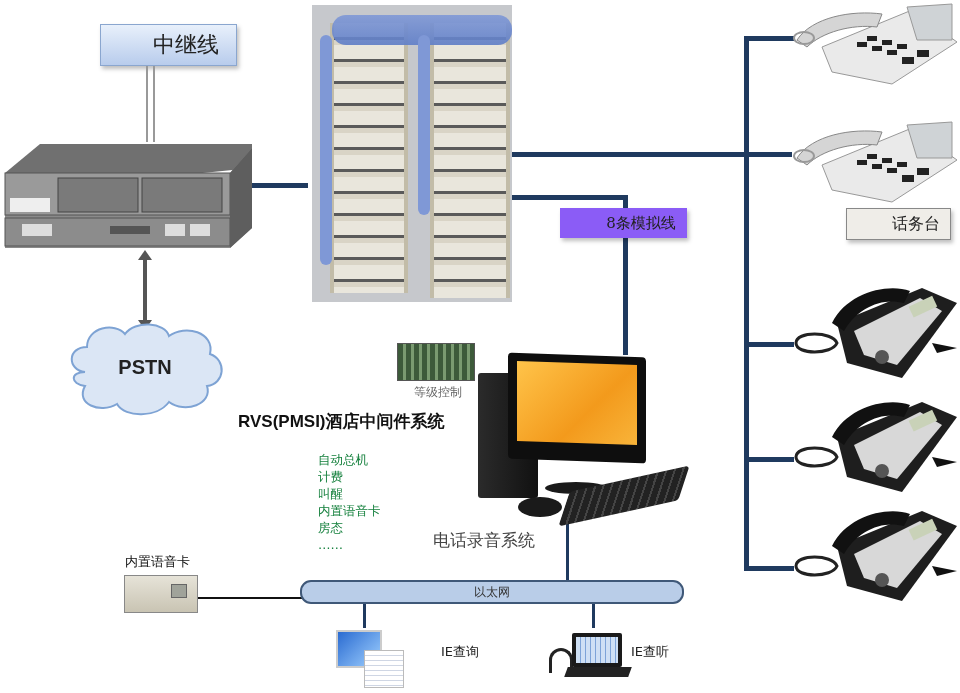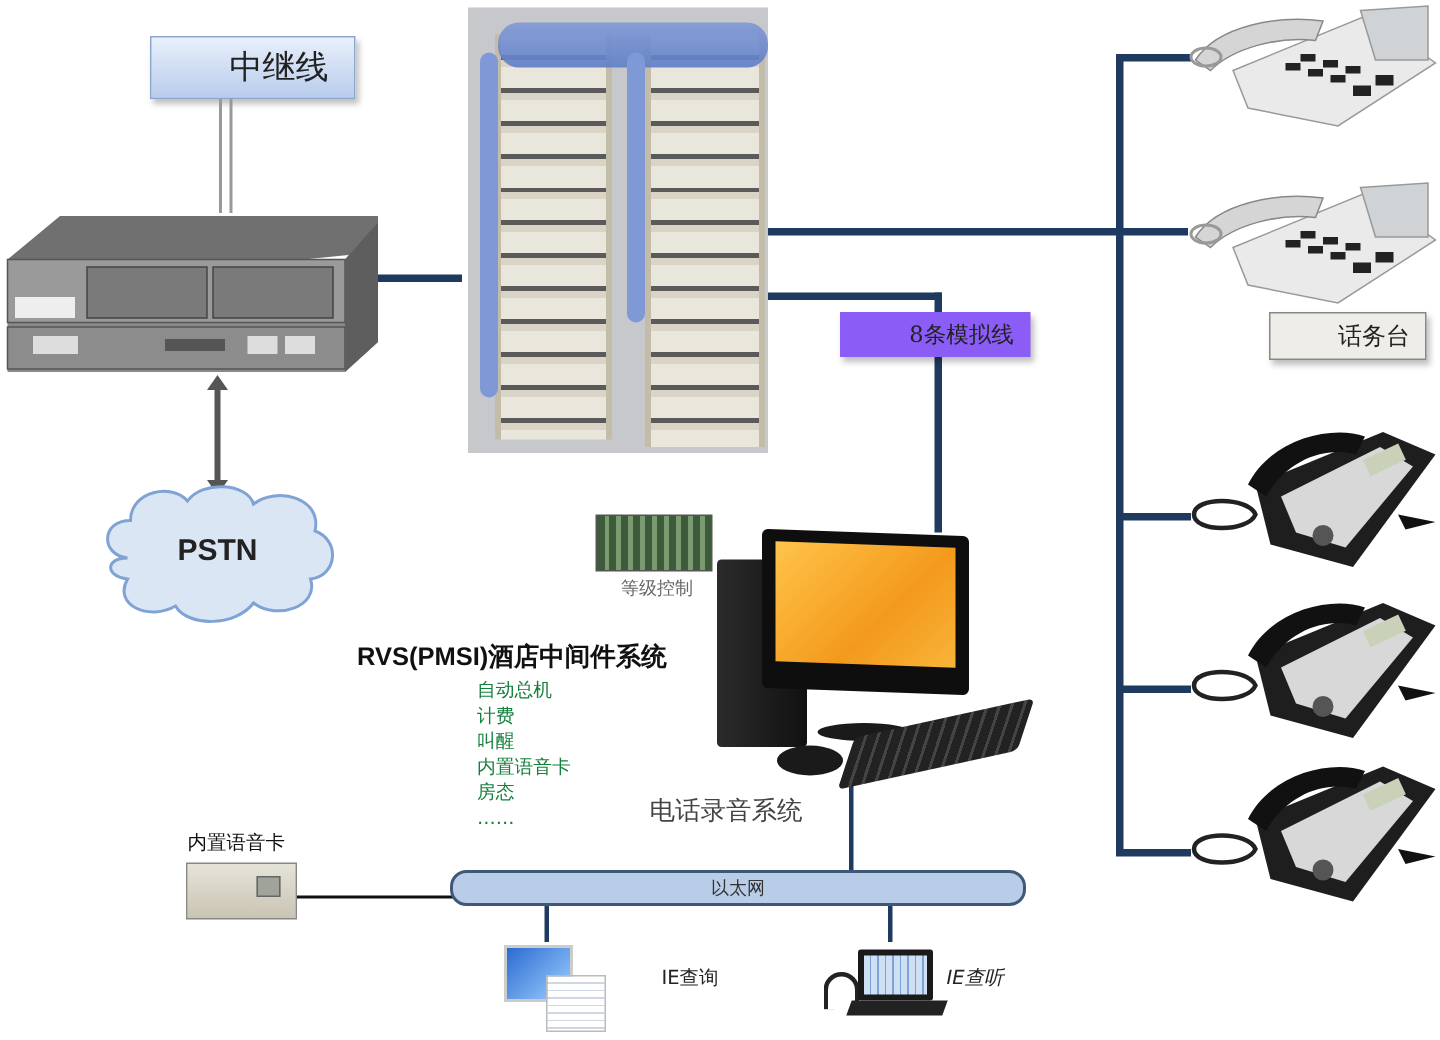--- a/index.html
+++ b/index.html
@@ -138,21 +138,21 @@
 <div class="abs" style="left:393px;top:384px;width:90px;text-align:center;font-size:12px;color:#666;">等级控制</div>
 
 <div class="abs" style="left:478px;top:373px;width:60px;height:125px;background:linear-gradient(90deg,#2b2b2b,#111);border-radius:3px;"></div>
 <div class="abs" style="left:508px;top:355px;width:138px;height:106px;background:#0e0e0e;border-radius:4px;transform:skewY(2deg);">
   <div style="position:absolute;left:9px;top:8px;right:9px;bottom:18px;background:linear-gradient(135deg,#ffc44a,#f39a1c 60%,#f8b43a);"></div>
 </div>
 <div class="abs" style="left:545px;top:482px;width:62px;height:12px;background:#1a1a1a;border-radius:50%;"></div>
 <div class="abs" style="left:570px;top:478px;width:108px;height:36px;background:repeating-linear-gradient(90deg,#222 0 6px,#444 6px 8px);border-radius:4px;transform:skewX(-30deg) rotate(-14deg);"></div>
 <div class="abs" style="left:518px;top:497px;width:44px;height:20px;background:#1a1a1a;border-radius:50%;"></div>
 
-<div class="abs" style="left:238px;top:426px;font-size:17px;font-weight:bold;color:#111;white-space:nowrap;font-family:'Liberation Sans',sans-serif;">RVS(PMSI)酒店中间件系统</div>
+<div class="abs" style="left:238px;top:410px;font-size:17px;font-weight:bold;color:#111;white-space:nowrap;font-family:'Liberation Sans',sans-serif;">RVS(PMSI)酒店中间件系统</div>
 <div class="abs" style="left:318px;top:451px;font-size:12.5px;line-height:17px;color:#15803d;">
   <div>自动总机</div>
   <div>计费</div>
   <div>叫醒</div>
   <div>内置语音卡</div>
   <div>房态</div>
   <div>……</div>
 </div>
 <div class="abs" style="left:433px;top:529px;font-size:17px;color:#444;font-family:'DejaVu Serif',serif;white-space:nowrap;">电话录音系统</div>
 
@@ -167,13 +167,13 @@
 
 <div class="abs" style="left:336px;top:630px;width:42px;height:34px;background:linear-gradient(135deg,#2a6bd1,#9fd0ff);border:2px solid #ccc;"></div>
 <div class="abs" style="left:364px;top:650px;width:38px;height:36px;background:repeating-linear-gradient(#fff 0 4px,#cfd6e4 4px 5px);border:1px solid #bbb;"></div>
 <div class="abs" style="left:405px;top:643px;font-size:13px;color:#222;margin-left:36px;">IE查询</div>
 
 <div class="abs" style="left:549px;top:648px;width:18px;height:22px;border:3px solid #222;border-bottom:none;border-radius:12px 12px 0 0;"></div>
 <div class="abs" style="left:572px;top:633px;width:50px;height:34px;background:#1a1a1a;border-radius:2px;">
   <div style="position:absolute;left:4px;top:4px;right:4px;bottom:4px;background:repeating-linear-gradient(90deg,#cfe0f5 0 4px,#7da3d8 4px 5px);"></div>
 </div>
 <div class="abs" style="left:566px;top:667px;width:64px;height:10px;background:#222;transform:skewX(-20deg);"></div>
-<div class="abs" style="left:631px;top:643px;font-size:13px;color:#222;font-style:italic;">IE查听</div>
+<div class="abs" style="left:631px;top:643px;font-size:13px;color:#222;">IE查听</div>
 
 </body></html>

